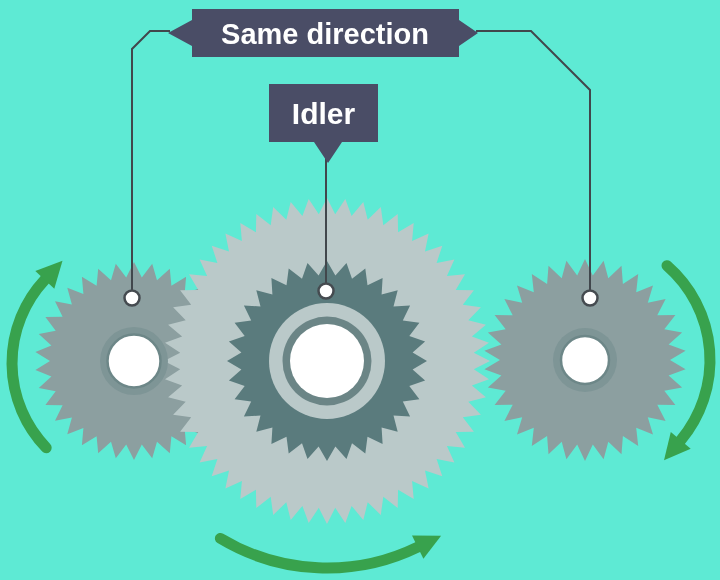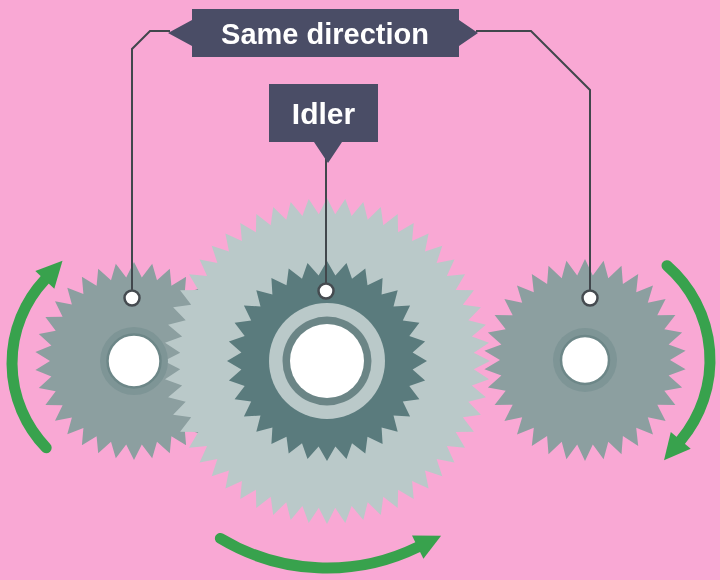--- a/index.html
+++ b/index.html
@@ -1,16 +1,16 @@
 <!DOCTYPE html>
 <html><head>
 <meta charset="utf-8">
 <style>
   html,body{margin:0;padding:0;background:#fcfdfd;}
-  .stage{position:relative;width:720px;height:580px;background:#f9a8d4;overflow:hidden;}
+  .stage{position:relative;width:720px;height:580px;background:#5eead4;overflow:hidden;}
   svg{display:block;}
   .callout-text{font-family:"Liberation Sans", sans-serif;font-weight:bold;fill:#ffffff;}
 </style>
 </head>
 <body>
 
 <div class="stage">
   <svg id="diagram" width="720" height="580" viewBox="0 0 720 580">
     <g id="gears-layer">
         <polygon points="134.0,262.0 141.8,277.4 152.2,263.7 157.0,280.2 169.8,268.7 171.4,285.8 186.1,276.8 184.6,294.0 200.7,287.8 196.1,304.4 213.0,301.3 205.4,316.8 222.6,316.9 212.3,330.7 229.2,333.9 216.6,345.6 232.6,351.9 218.0,361.0 232.6,370.1 216.6,376.4 229.2,388.1 212.3,391.3 222.6,405.1 205.4,405.2 213.0,420.7 196.1,417.6 200.7,434.2 184.6,428.0 186.1,445.2 171.4,436.2 169.8,453.3 157.0,441.8 152.2,458.3 141.8,444.6 134.0,460.0 126.2,444.6 115.8,458.3 111.0,441.8 98.2,453.3 96.6,436.2 81.9,445.2 83.4,428.0 67.3,434.2 71.9,417.6 55.0,420.7 62.6,405.2 45.4,405.1 55.7,391.3 38.8,388.1 51.4,376.4 35.4,370.1 50.0,361.0 35.4,351.9 51.4,345.6 38.8,333.9 55.7,330.7 45.4,316.9 62.6,316.8 55.0,301.3 71.9,304.4 67.3,287.8 83.4,294.0 81.9,276.8 96.6,285.8 98.2,268.7 111.0,280.2 115.8,263.7 126.2,277.4" fill="#8c9fa0"></polygon>

